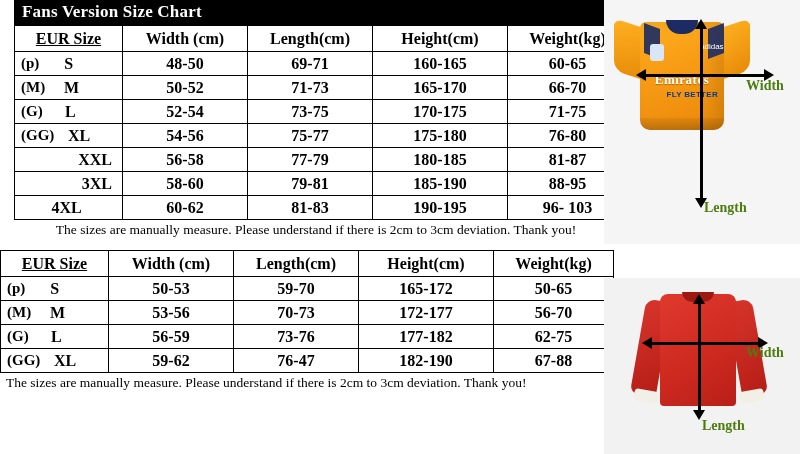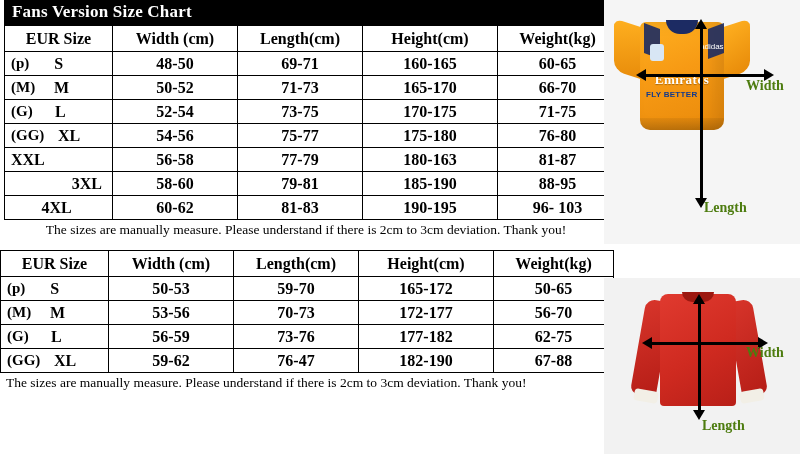--- a/index.html
+++ b/index.html
@@ -43,21 +43,21 @@
     padding: 0;
     white-space: nowrap;
   }
   .chart-table th {
     font-size: 16px;
     height: 26px;
   }
   .chart-table td {
     font-size: 16px;
   }
-  .col-eur   { width: 108px; }
+  .col-eur   { width: 108px; text-decoration: underline; }
   .col-width { width: 125px; }
   .col-len   { width: 125px; }
   .col-hgt   { width: 135px; }
   .col-wgt   { width: 120px; }
 
   .eur-cell {
     display: flex;
     align-items: center;
     justify-content: space-between;
     padding: 0 10px 0 6px;
@@ -137,21 +137,21 @@
     font-family: "Liberation Serif", serif;
     font-weight: bold;
     font-size: 13px;
     letter-spacing: 0.5px;
     text-shadow: 0 1px 1px rgba(0,0,0,0.3);
   }
   .jy-sub {
     position: absolute;
     left: 42px; top: 90px;
     width: 72px;
-    text-align: left;
+    text-align: right;
     color: #123a8c;
     font-family: "Liberation Sans", sans-serif;
     font-weight: bold;
     font-size: 8px;
     letter-spacing: 0.3px;
   }
   .jy-hem {
     position: absolute;
     left: 36px; top: 118px;
     width: 84px; height: 12px;
@@ -211,21 +211,21 @@
     font-weight: bold;
     font-size: 14px;
     white-space: nowrap;
   }
 </style>
 </head>
 <body>
 
 <div id="page">
 
-  <div class="chart-block" style="top:0; left:4px; width:604px;">
+  <div class="chart-block" style="top:0; left:14px; width:604px;">
     <div class="section-header">Fans Version Size Chart</div>
 
     <table class="chart-table">
       <thead>
         <tr>
           <th class="col-eur">EUR Size</th>
           <th class="col-width">Width (cm)</th>
           <th class="col-len">Length(cm)</th>
           <th class="col-hgt">Height(cm)</th>
           <th class="col-wgt">Weight(kg)</th>
@@ -279,27 +279,27 @@
               <span style="width:8px;"></span>
             </div>
           </td>
           <td>54-56</td>
           <td>75-77</td>
           <td>175-180</td>
           <td>76-80</td>
         </tr>
         <tr style="height:24px;">
           <td>
-            <div class="eur-cell" style="justify-content:flex-start;">
+            <div class="eur-cell" style="justify-content:flex-end;">
               <span class="eur-size">XXL</span>
             </div>
           </td>
           <td>56-58</td>
           <td>77-79</td>
-          <td>180-163</td>
+          <td>180-185</td>
           <td>81-87</td>
         </tr>
         <tr style="height:24px;">
           <td>
             <div class="eur-cell" style="justify-content:flex-end;">
               <span class="eur-size">3XL</span>
             </div>
           </td>
           <td>58-60</td>
           <td>79-81</td>

